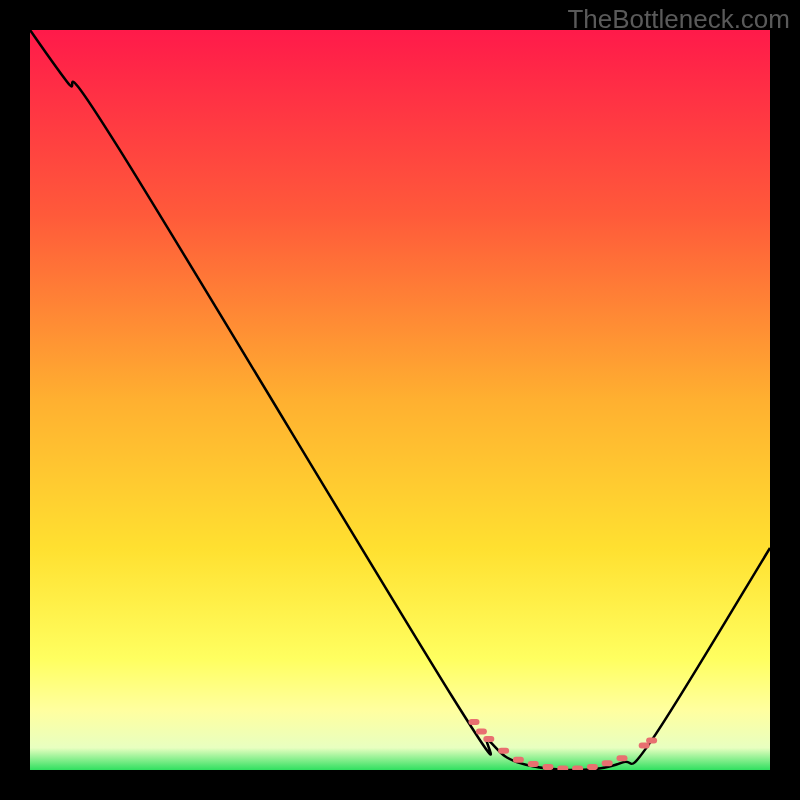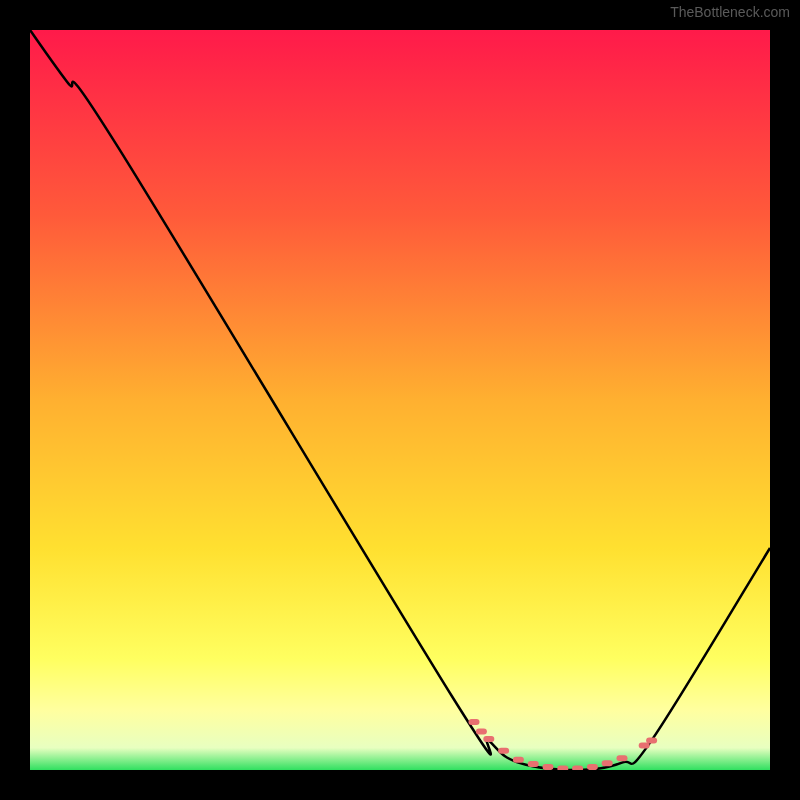--- a/index.html
+++ b/index.html
@@ -8,21 +8,21 @@
     width: 800px;
     height: 800px;
     position: relative;
     background: #000;
   }
   .watermark {
     position: absolute;
     top: 4px;
     right: 10px;
     font-family: Arial, Helvetica, sans-serif;
-    font-size: 14px;
+    font-size: 26px;
     font-weight: 500;
     color: #5a5a5a;
     z-index: 10;
     text-align: center;
   }
   .plot-area {
     position: absolute;
     left: 30px;
     top: 30px;
     width: 740px;

